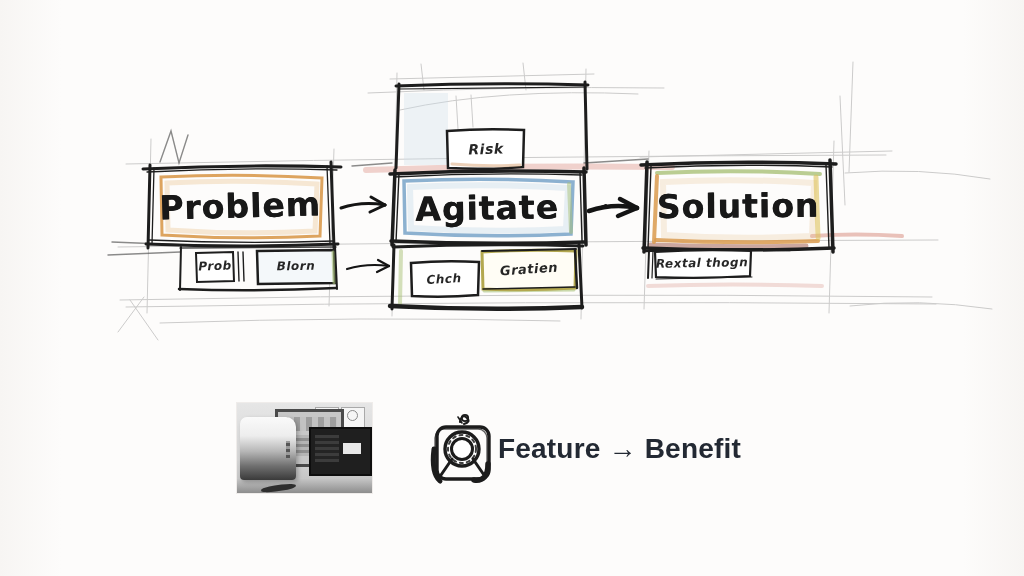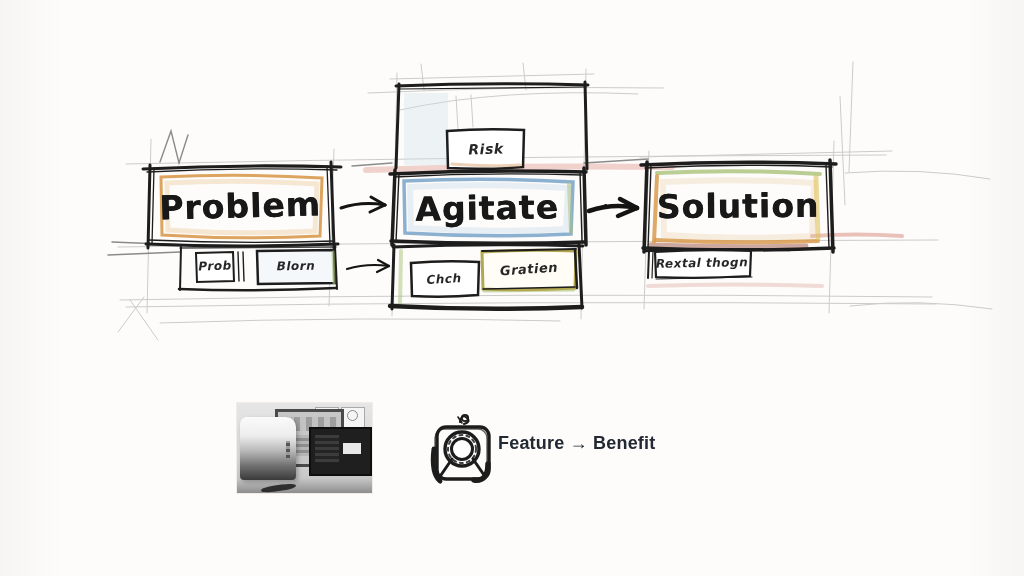--- a/index.html
+++ b/index.html
@@ -37,21 +37,21 @@
          background:linear-gradient(180deg,#fafafa 0%,#ededed 30%,#b5b5b5 55%,#6f6f6f 78%,#3a3a3a 100%);
          box-shadow:2px 2px 4px rgba(0,0,0,.25);}
   .photo .device i{position:absolute;right:12%;top:38%;width:4px;height:26%;
          background:repeating-linear-gradient(0deg,#555 0 3px,#999 3px 6px);}
   .photo .desk{position:absolute;left:0;bottom:0;width:100%;height:16%;
          background:linear-gradient(180deg,#c4c4c4,#8d8d8d);}
   .photo .cable{position:absolute;left:18%;bottom:2%;width:26%;height:7%;
          background:#2e2e2e;border-radius:40%;transform:rotate(-8deg);}
   
   .badge{position:absolute;left:426px;top:409px;width:70px;height:84px;}
-  .caption{position:absolute;left:498px;top:433px;font-size:18px;font-weight:600;
+  .caption{position:absolute;left:498px;top:433px;font-size:28px;font-weight:600;
            color:#232933;letter-spacing:.2px;
            font-family:"Liberation Sans","DejaVu Sans",sans-serif;}
 </style>
 </head>
 <body>
 
 <div class="stage">
 
   <svg class="sketch" width="1024" height="576" viewBox="0 0 1024 576">
 

